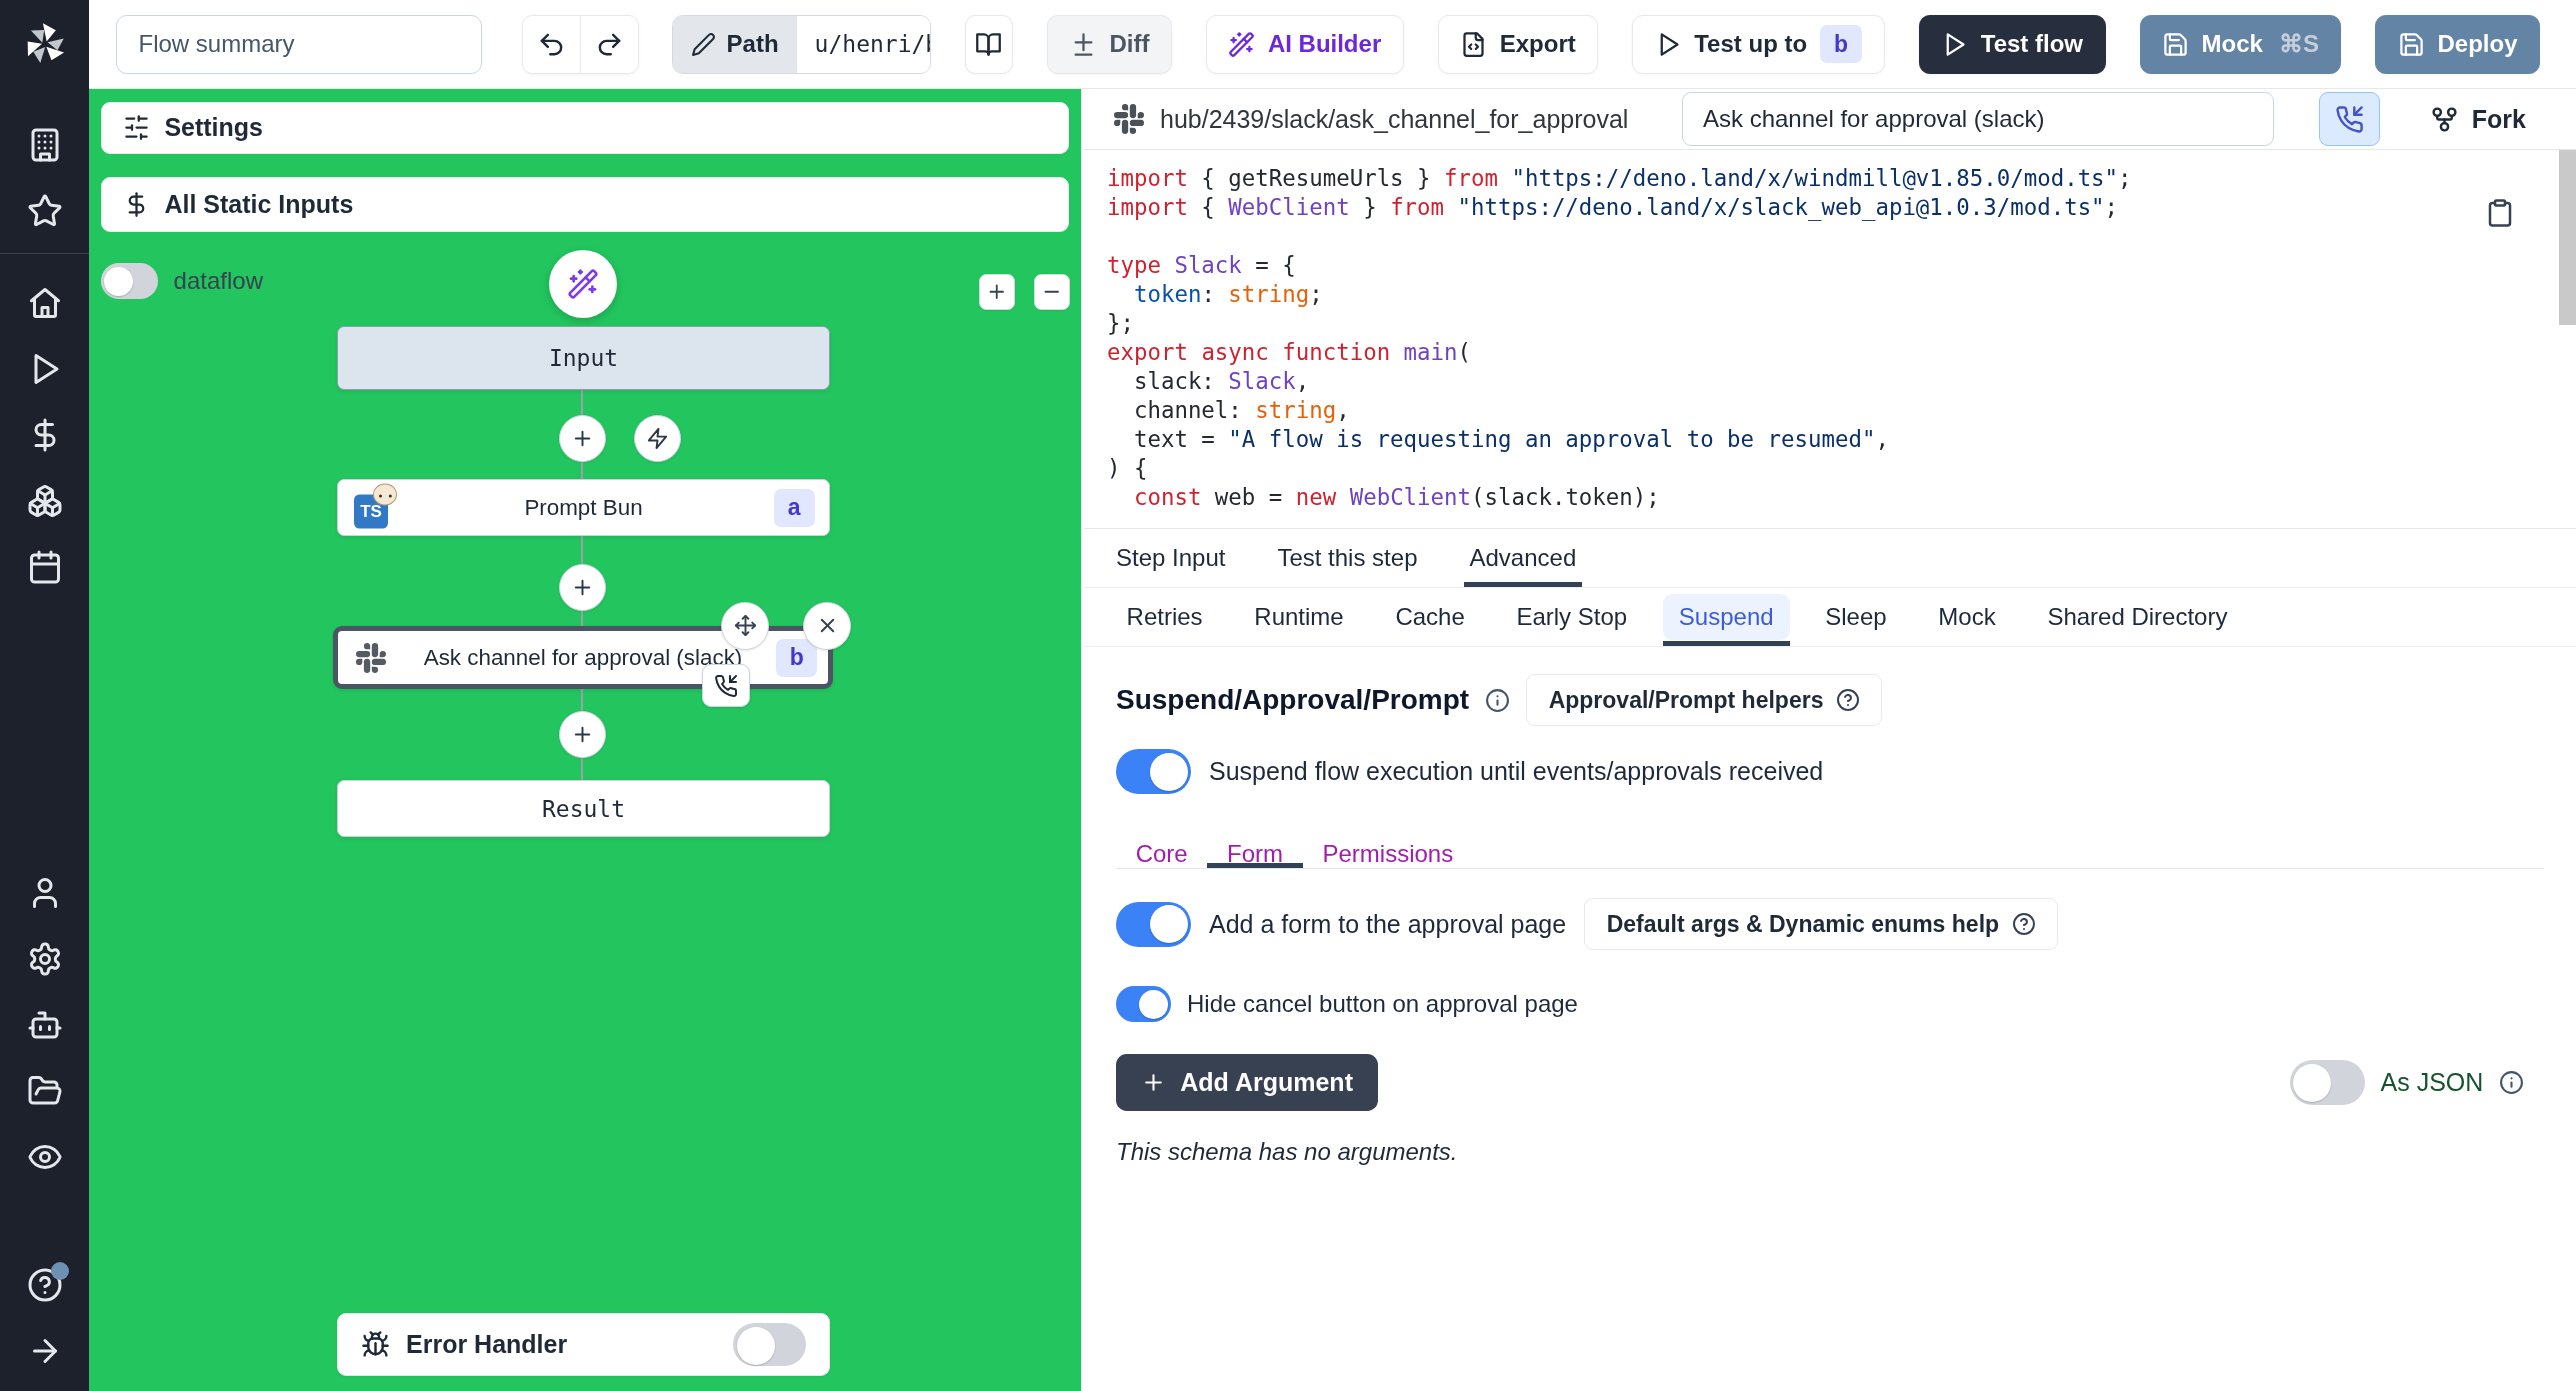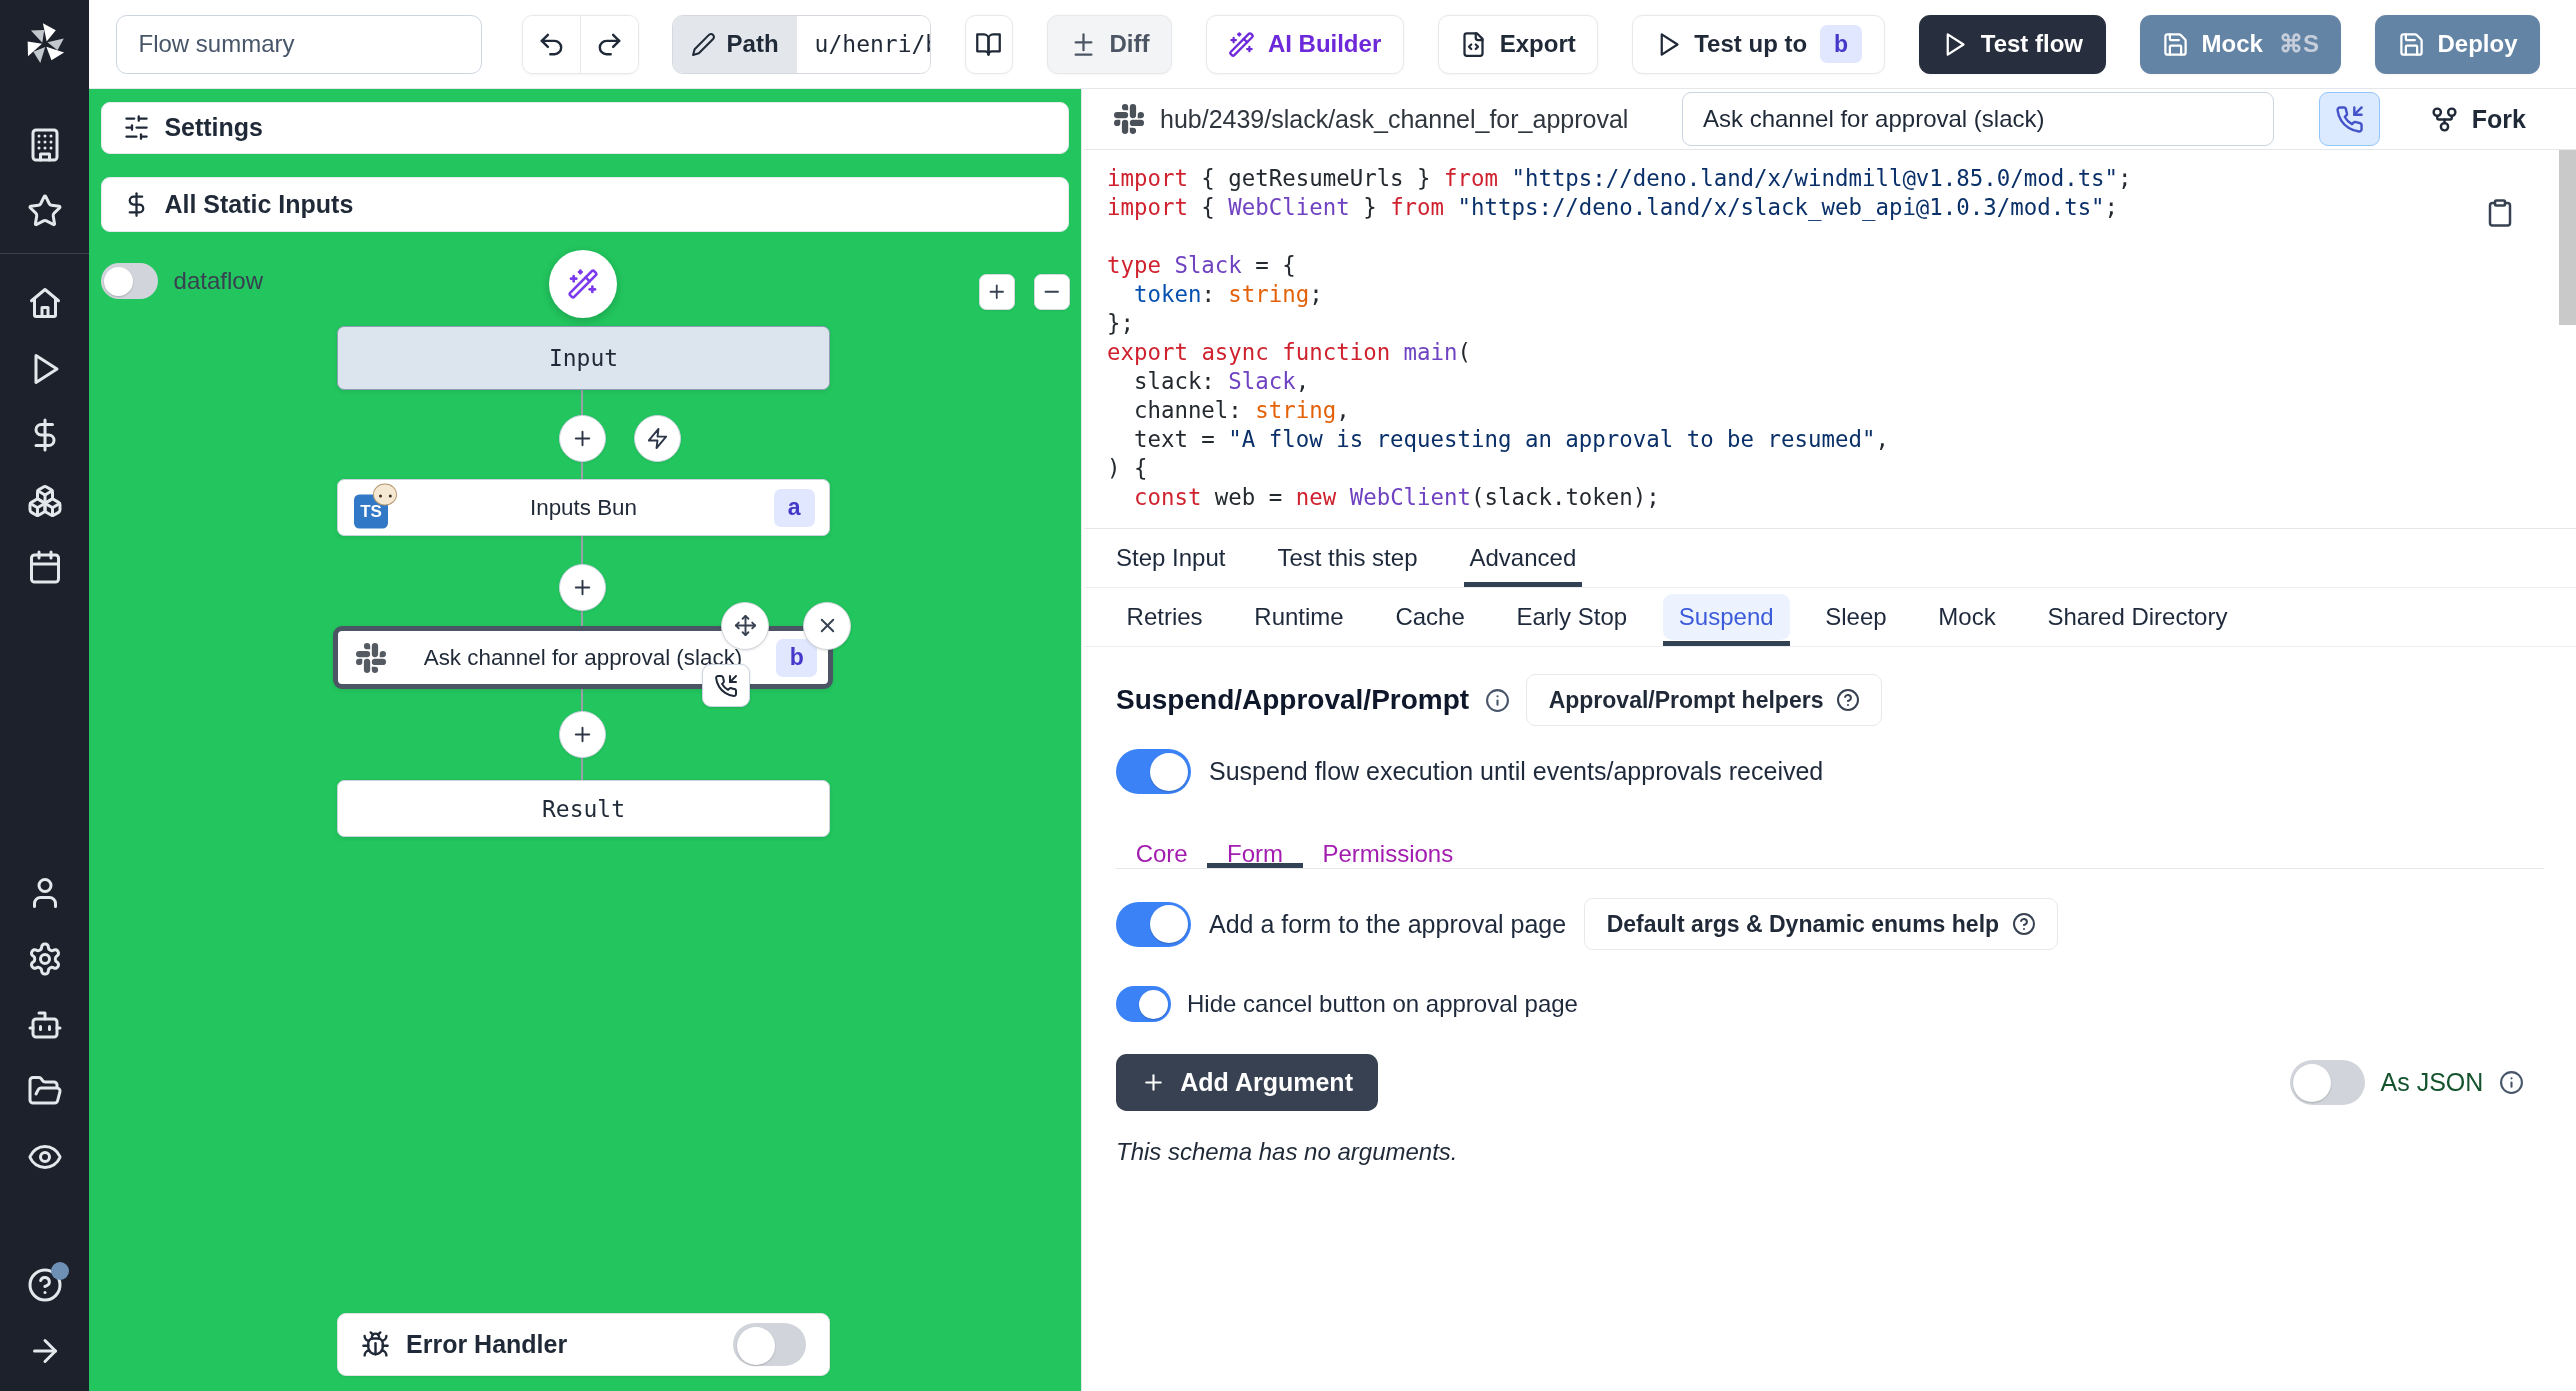--- a/index.html
+++ b/index.html
@@ -498,21 +498,21 @@
             <path d="M13 2 3 14h9l-1 8 10-12h-9l1-8z"></path>
           </svg>
         </span>
       </div>
 
     <div class="gnode" style="top:390px; height:57px;">
       <span class="ts-wrap">
         <span class="ts-sq">TS</span>
         <span class="bun-face"></span>
       </span>
-      <span class="nlabel">Inputs Bun</span>
+      <span class="nlabel">Prompt Bun</span>
       <span class="nbadge">a</span>
     </div>
 
     <div class="gcircle" style="left:470px; top:475px;">
         <span class="i">
           <svg viewBox="0 0 24 24" fill="none" stroke="currentColor" stroke-width="2" stroke-linecap="round" stroke-linejoin="round">
             <path d="M12 5v14"></path>
             <path d="M5 12h14"></path>
           </svg>
         </span>

